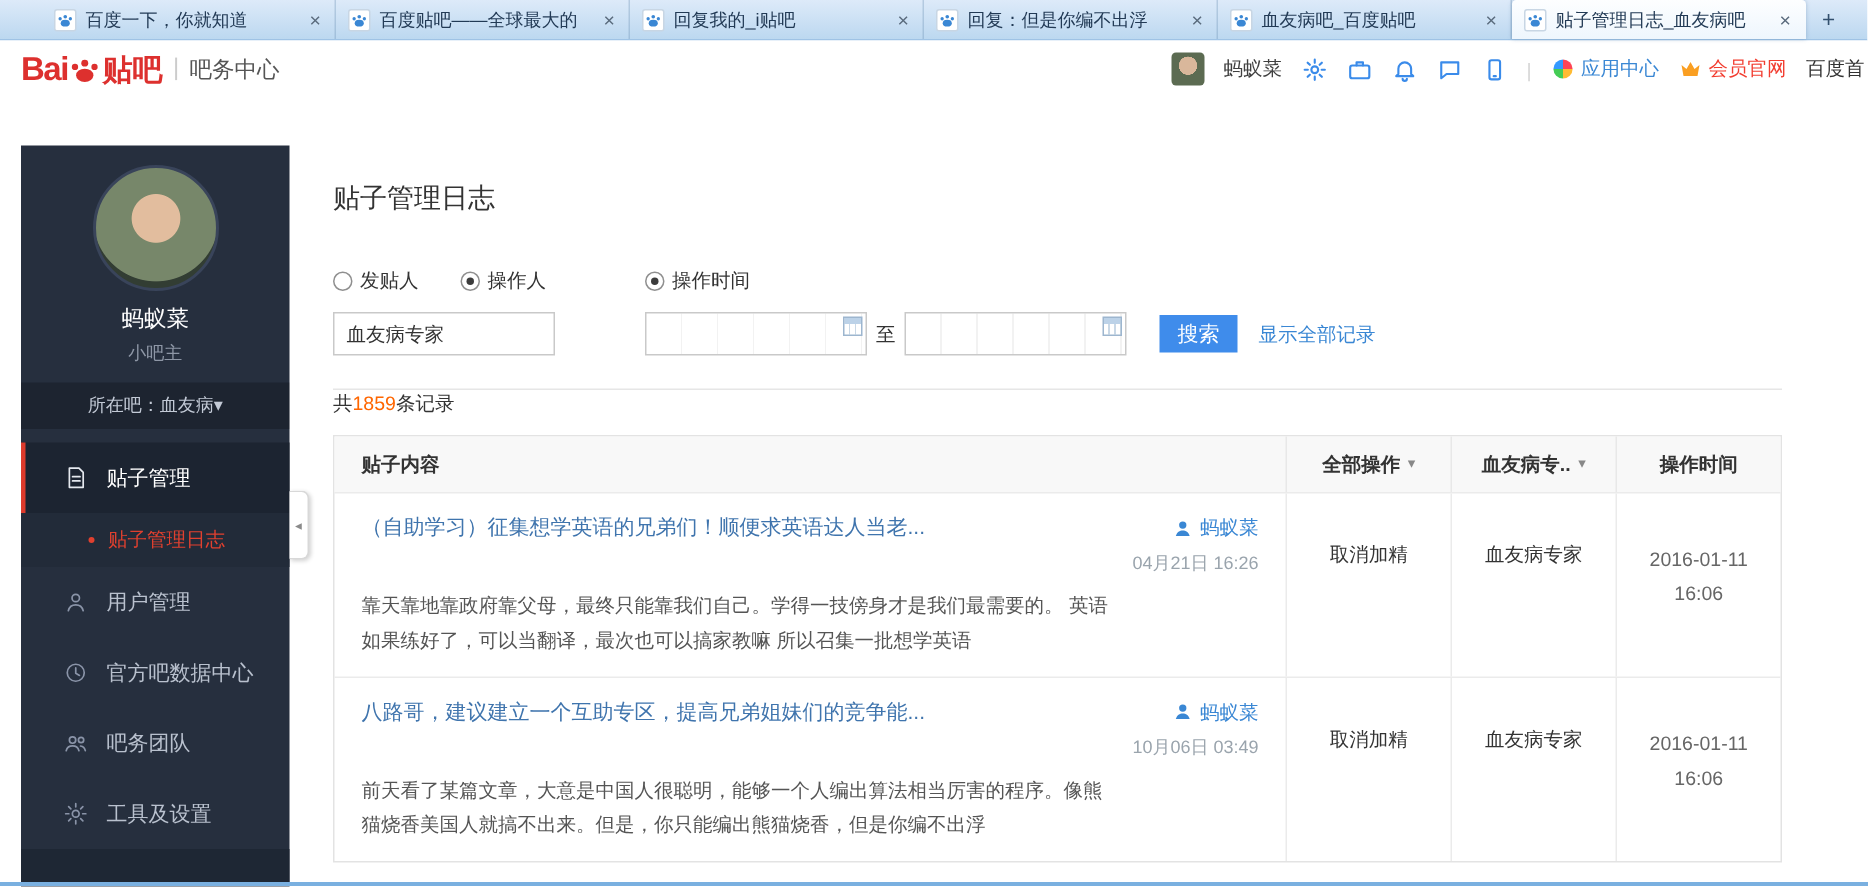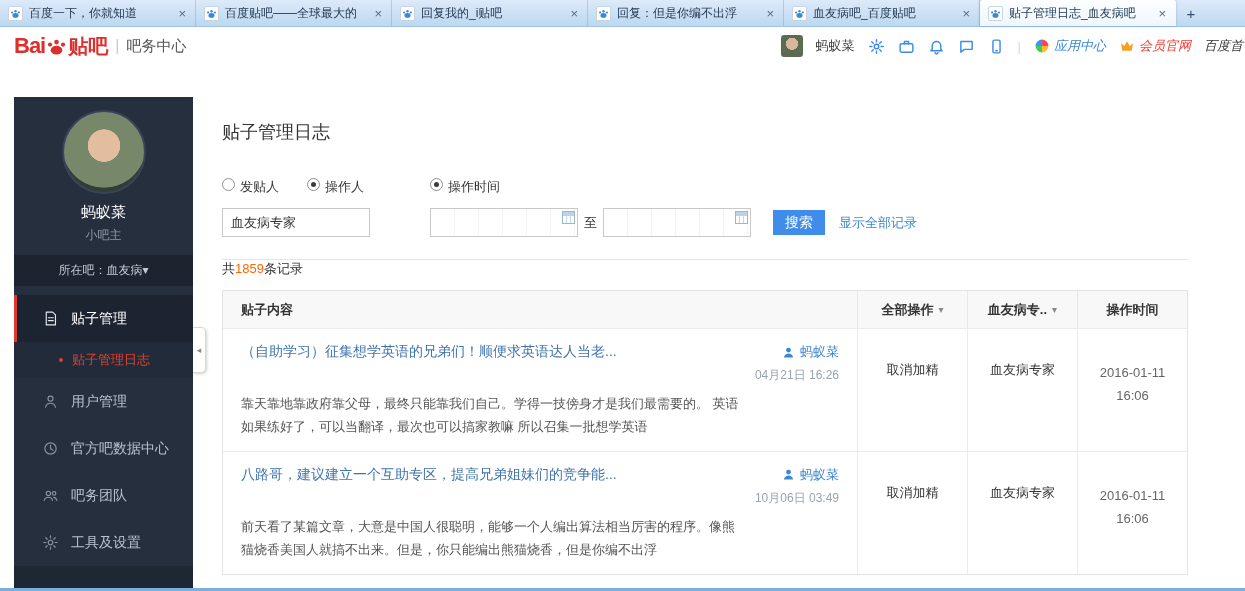--- a/index.html
+++ b/index.html
@@ -1,21 +1,21 @@
 <!DOCTYPE html>
 <html><head>
 <meta charset="utf-8">
 <style>
   * { margin:0; padding:0; box-sizing:border-box; }
   html,body { width:1245px; height:591px; overflow:hidden; background:#fff;
     font-family:"Liberation Sans","DejaVu Sans",sans-serif; }
 
   
   .browser-bar { height:27px; background:linear-gradient(#ddeaf9,#bcd8f0);
-    border-bottom:1px solid #9fc3e5; display:flex; align-items:stretch; }
+    border-bottom:1px solid #9fc3e5; display:flex; align-items:stretch;padding-left:28px; }
   .tab { width:196px; display:flex; align-items:center; gap:6px; padding:0 8px;
     font-size:12px; color:#223a55; box-shadow:inset -1px 0 0 rgba(110,145,180,.35);
     cursor:pointer; }
   .tab.active { background:linear-gradient(#fdfeff,#eef6fd); border-radius:3px 3px 0 0;
     box-shadow:0 0 3px rgba(80,120,160,.4); }
   .tab-favicon { width:15px; height:15px; background:#fff; border:1px solid #c8d6e4;
     border-radius:2px; display:flex; align-items:center; justify-content:center; flex:none; }
   .tab-favicon svg { width:11px; height:11px; fill:#3a87d4; }
   .tab-label { flex:1; white-space:nowrap; overflow:hidden; text-overflow:ellipsis; }
   .tab-close { color:#5a6b7d; font-size:13px; padding:0 2px; }
@@ -34,21 +34,21 @@
   .logo-suffix { font-size:15px; color:#555; }
   .header-right { margin-left:auto; display:flex; align-items:center; gap:13px;
     padding-right:2px; font-size:13px; }
   .avatar-small { width:22px; height:22px; border-radius:3px;
     background:radial-gradient(circle at 50% 40%, #d9b79b 0 35%, #5c6b52 36%); cursor:pointer; }
   .header-username { color:#404040; cursor:pointer; }
   .hicon { width:17px; height:17px; cursor:pointer; }
   .hicon svg { width:100%; height:100%; fill:none; stroke:#3a8bea; stroke-width:2;
     stroke-linecap:round; stroke-linejoin:round; }
   .header-divider { color:#d5d5d5; }
-  .header-link { display:flex; align-items:center; gap:4px; cursor:pointer; white-space:nowrap;font-style:italic; }
+  .header-link { display:flex; align-items:center; gap:4px; cursor:pointer; white-space:nowrap; }
   .pinwheel { width:16px; height:16px; }
   .crown { width:16px; height:16px; }
   .appcenter-label { color:#3a87d4; }
   .member-label { color:#f23d30; }
   .baiduhome-label { color:#333; }
 
   
   .app-body { position:relative; height:526px; background:#fff; }
 
   .sidebar { position:absolute; left:14px; top:32px; bottom:0; width:179px;
@@ -81,21 +81,21 @@
     display:flex; align-items:center; justify-content:center; color:#8a8a8a; font-size:9px;
     box-shadow:1px 1px 3px rgba(0,0,0,.18); cursor:pointer; }
 
   
   .main { position:absolute; left:222px; top:55px; width:966px; }
   .page-title { font-size:18px; color:#333; font-weight:400; }
 
   .filter-radios { margin-top:34px; display:flex; align-items:center; font-size:13px;
     color:#333; }
   .radio-group { width:208px; display:flex; gap:28px; }
-  .radio-wrap { display:flex; align-items:flex-start; gap:5px; cursor:pointer; }
+  .radio-wrap { display:flex; align-items:center; gap:5px; cursor:pointer; }
   .radio { width:13px; height:13px; border:1px solid #8f8f8f; border-radius:50%;
     background:#fff; position:relative; flex:none; }
   .radio.checked::after { content:""; position:absolute; left:3px; top:3px; width:5px;
     height:5px; border-radius:50%; background:#3c3c3c; }
 
   .filter-inputs { margin-top:12px; display:flex; align-items:center; }
   .text-input { width:148px; height:29px; border:1px solid #c9c9c9; padding:0 8px;
     font-size:13px; color:#333; font-family:inherit; }
   .date-wrap { position:relative; width:148px; height:29px; }
   .date-wrap + .to-label { margin:0 6px; }

